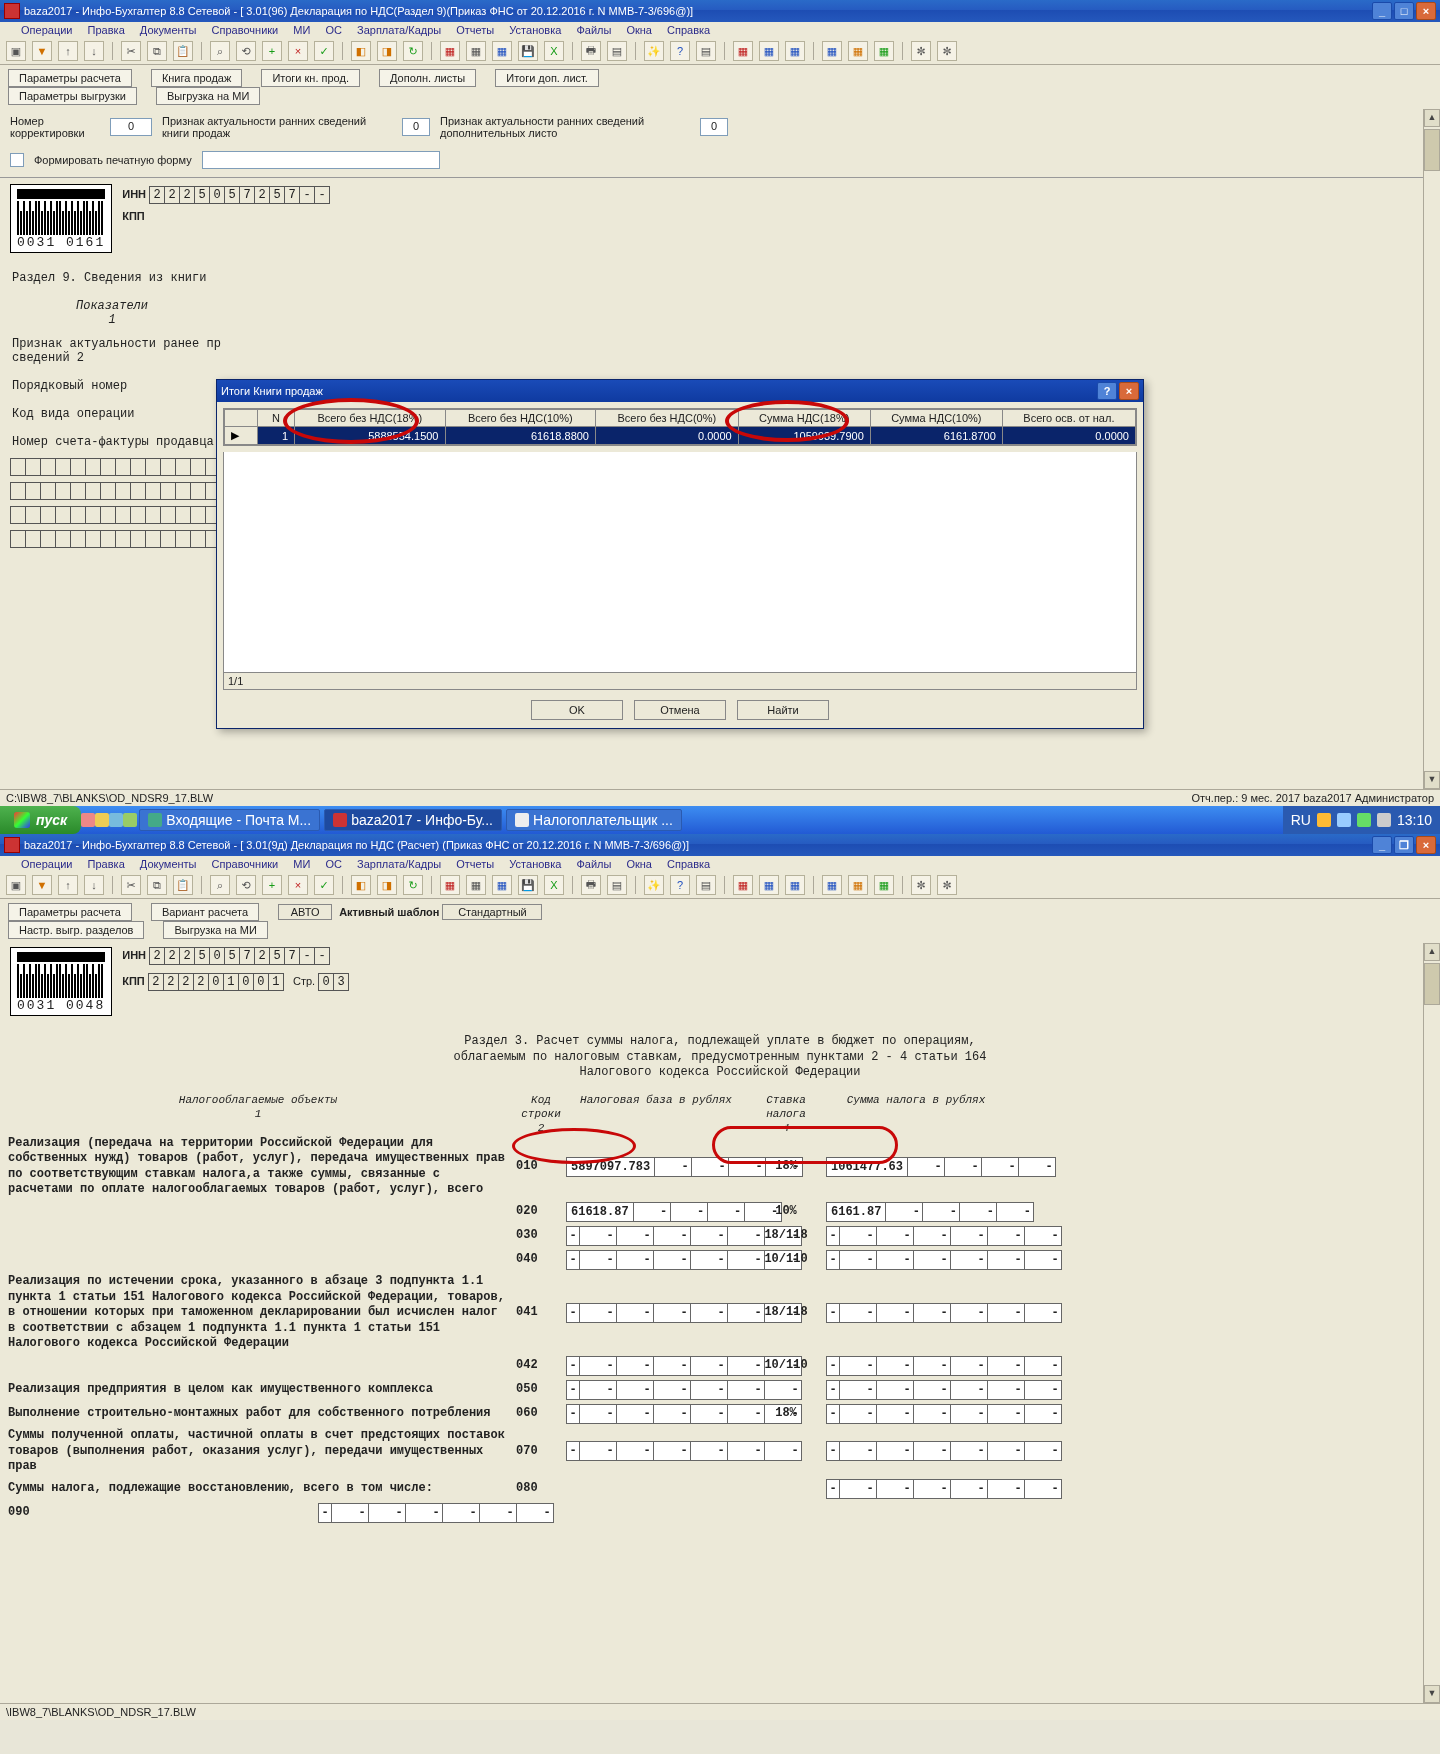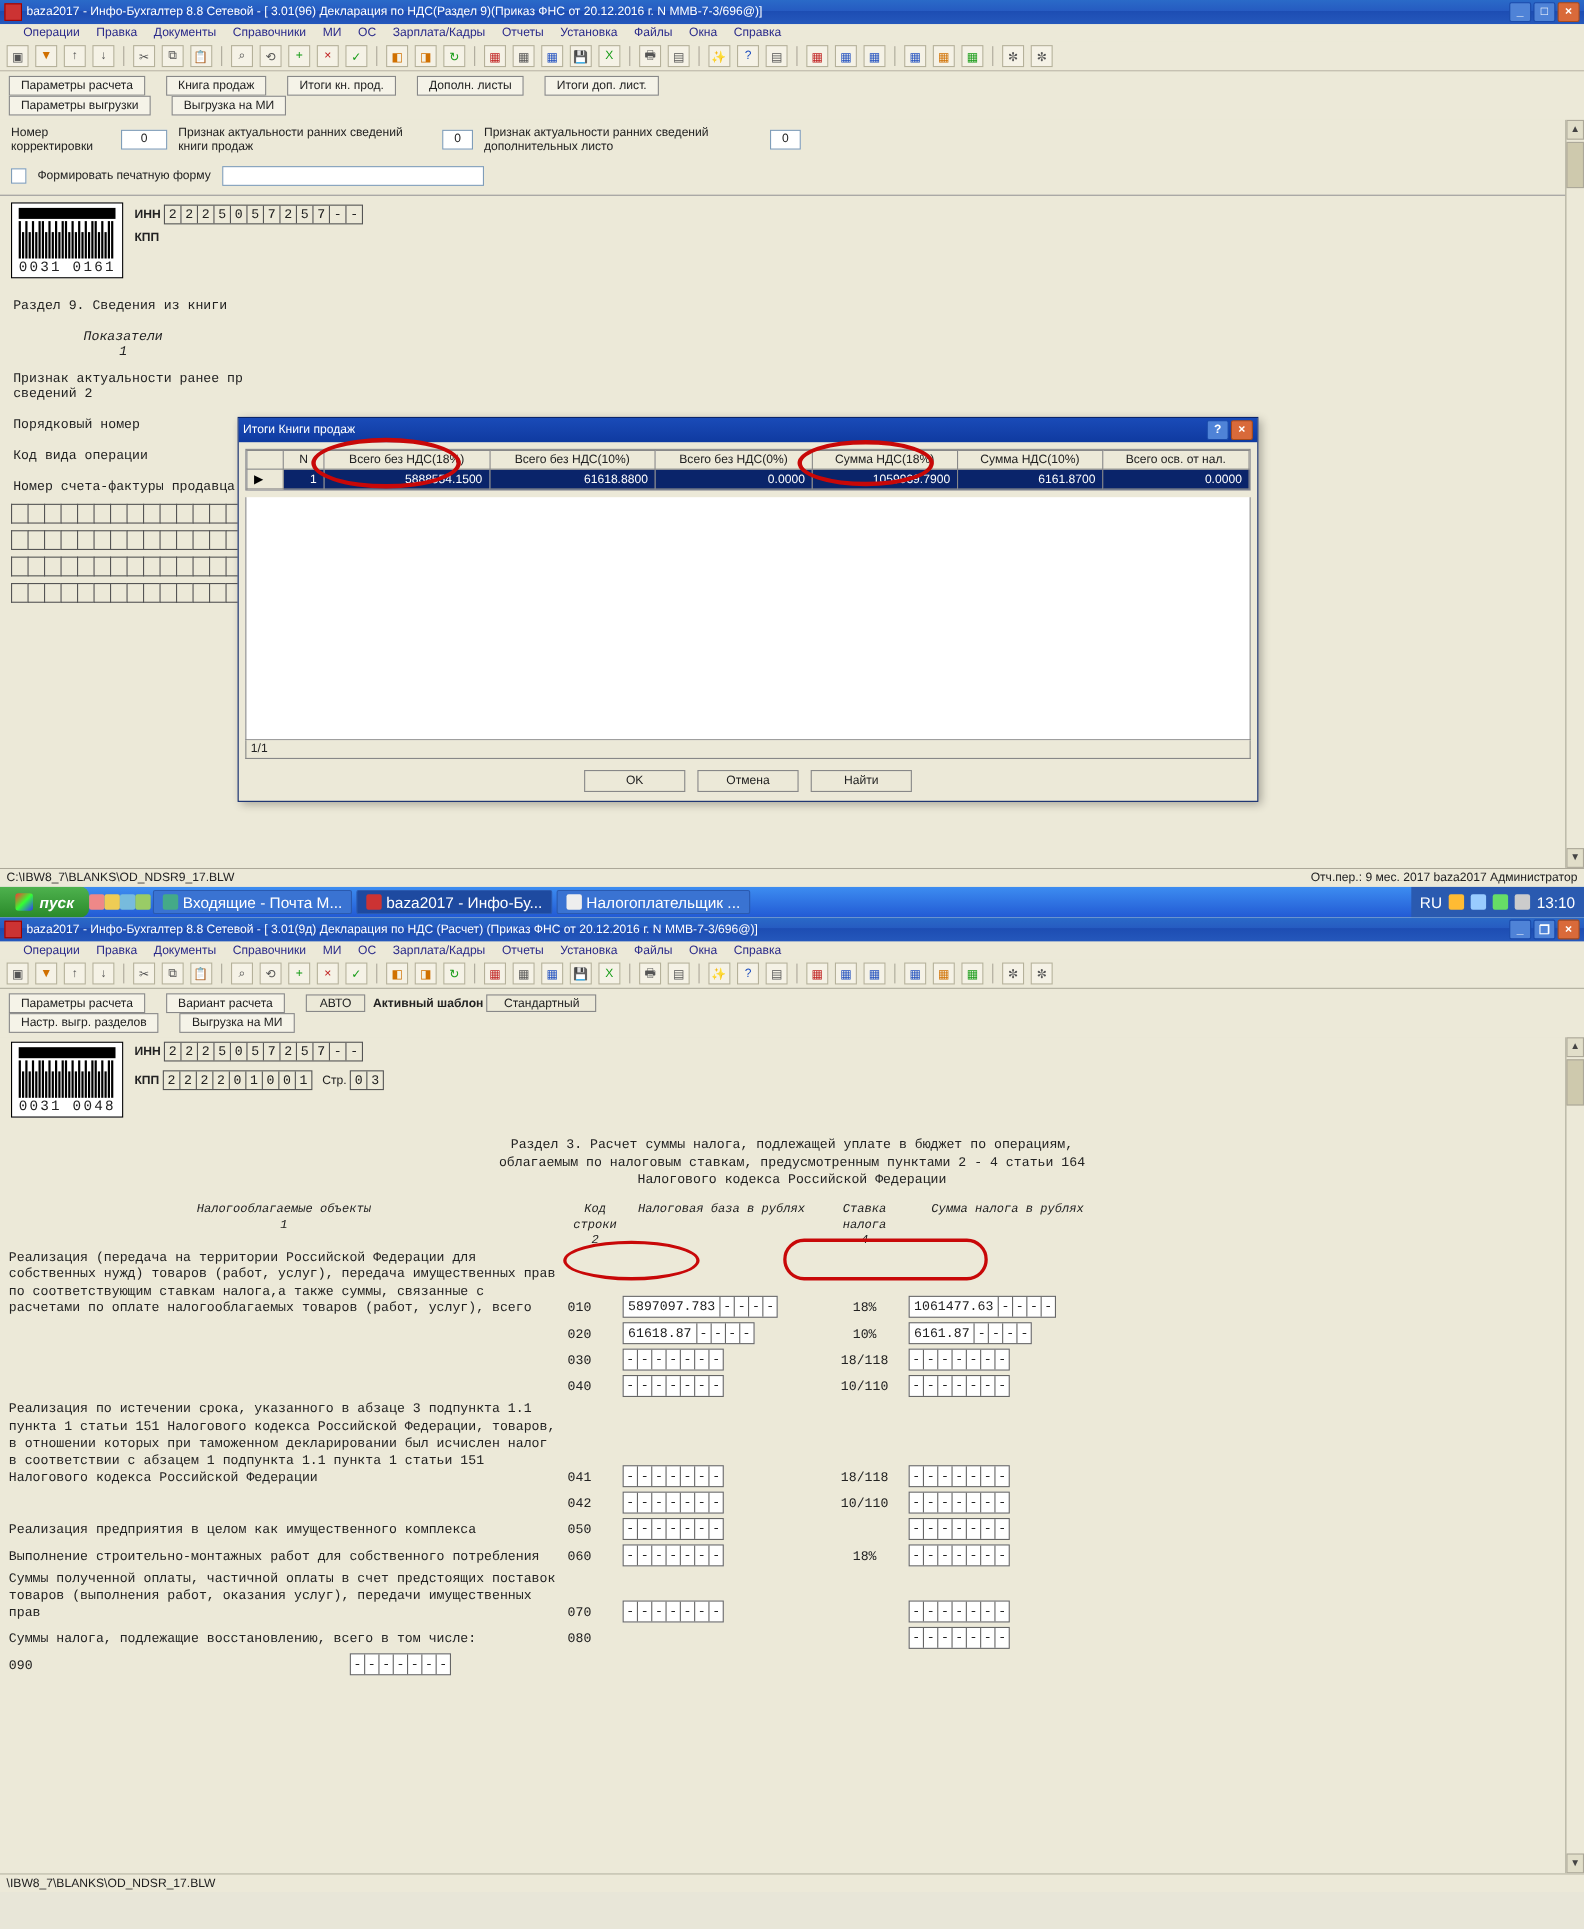--- a/index.html
+++ b/index.html
@@ -63,24 +63,24 @@
 .startbtn{height:28px;background:linear-gradient(to bottom,#4eb24e,#2a8a2a);padding:0 14px;display:flex;align-items:center;font-weight:bold;font-style:italic;border-radius:0 8px 8px 0;}
 .tbitem{background:#3a73d2;border:1px solid #2a5ab0;padding:2px 8px;margin:0 2px;border-radius:2px;display:flex;align-items:center;gap:4px;}
 .tbitem.act{background:#1e4aa0;}
 .tray{margin-left:auto;background:#2a5ab0;padding:0 8px;height:100%;display:flex;align-items:center;gap:6px;}
 .qicon{width:14px;height:14px;border-radius:2px;}
 
 
 .doc{font-family:"Courier New",monospace;font-size:12px;line-height:1.3;padding:6px 8px;position:relative;}
 .doc .hdr{text-align:center;font-weight:normal;margin:8px 0;}
 .doc .colhead{display:flex;font-style:italic;font-size:11px;margin-top:12px;}
-.doc .row{display:flex;align-items:flex-end;margin-bottom:4px;}
+.doc .row{display:flex;align-items:center;margin-bottom:4px;font-weight:bold;}
 .doc .c1{width:500px;padding-right:8px;}
 .doc .c2{width:50px;}
-.doc .fld{border:1px solid #666;display:inline-flex;align-items:center;height:18px;background:#fff;}
+.doc .fld{border:1px solid #666;display:inline-flex;align-items:center;height:18px;background:#fff;gap:24px;}
 .doc .fld span{border-right:1px solid #666;width:12px;text-align:center;height:18px;line-height:18px;}
 .doc .fld span:last-child{border-right:none;}
 .labelfld{display:inline-block;border:1px solid #888;background:#ece9d8;padding:1px 4px;font-size:11px;margin-right:4px;min-width:44px;text-align:center;}
 </style>
 </head>
 <body>
 
 <div class="win" style="position:relative;">
   <div class="titlebar">
     <span class="ticon"></span>

